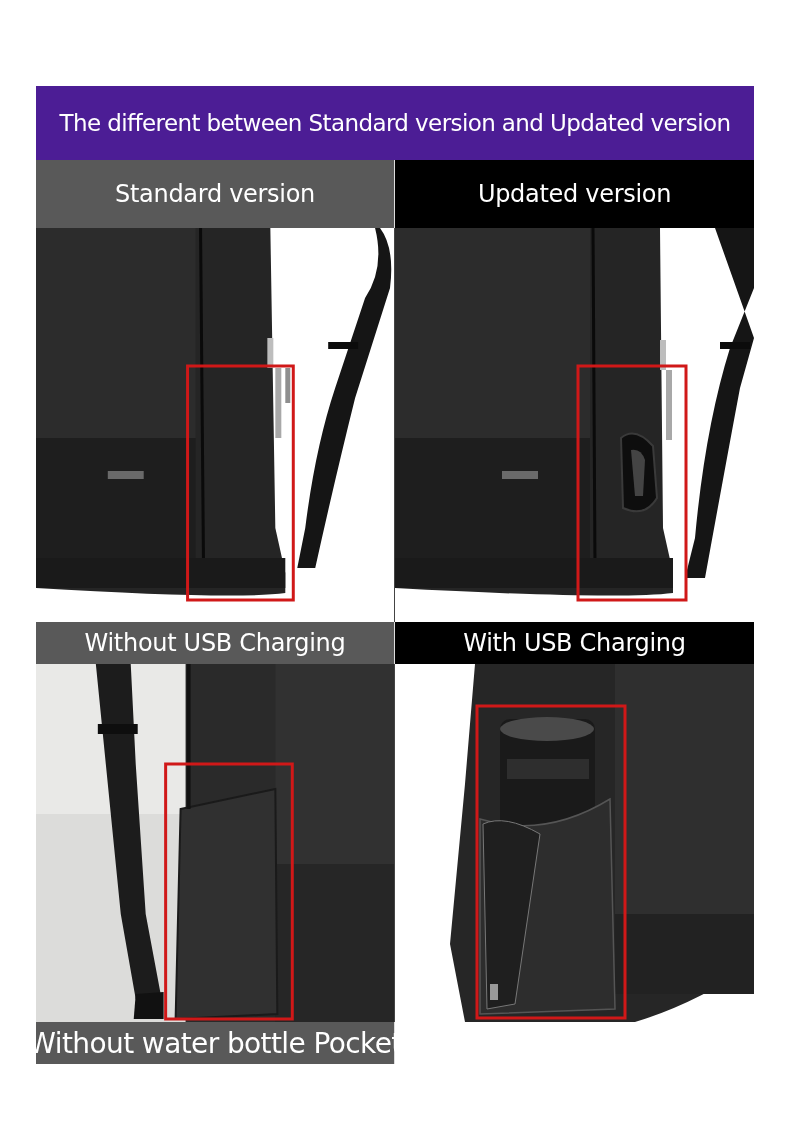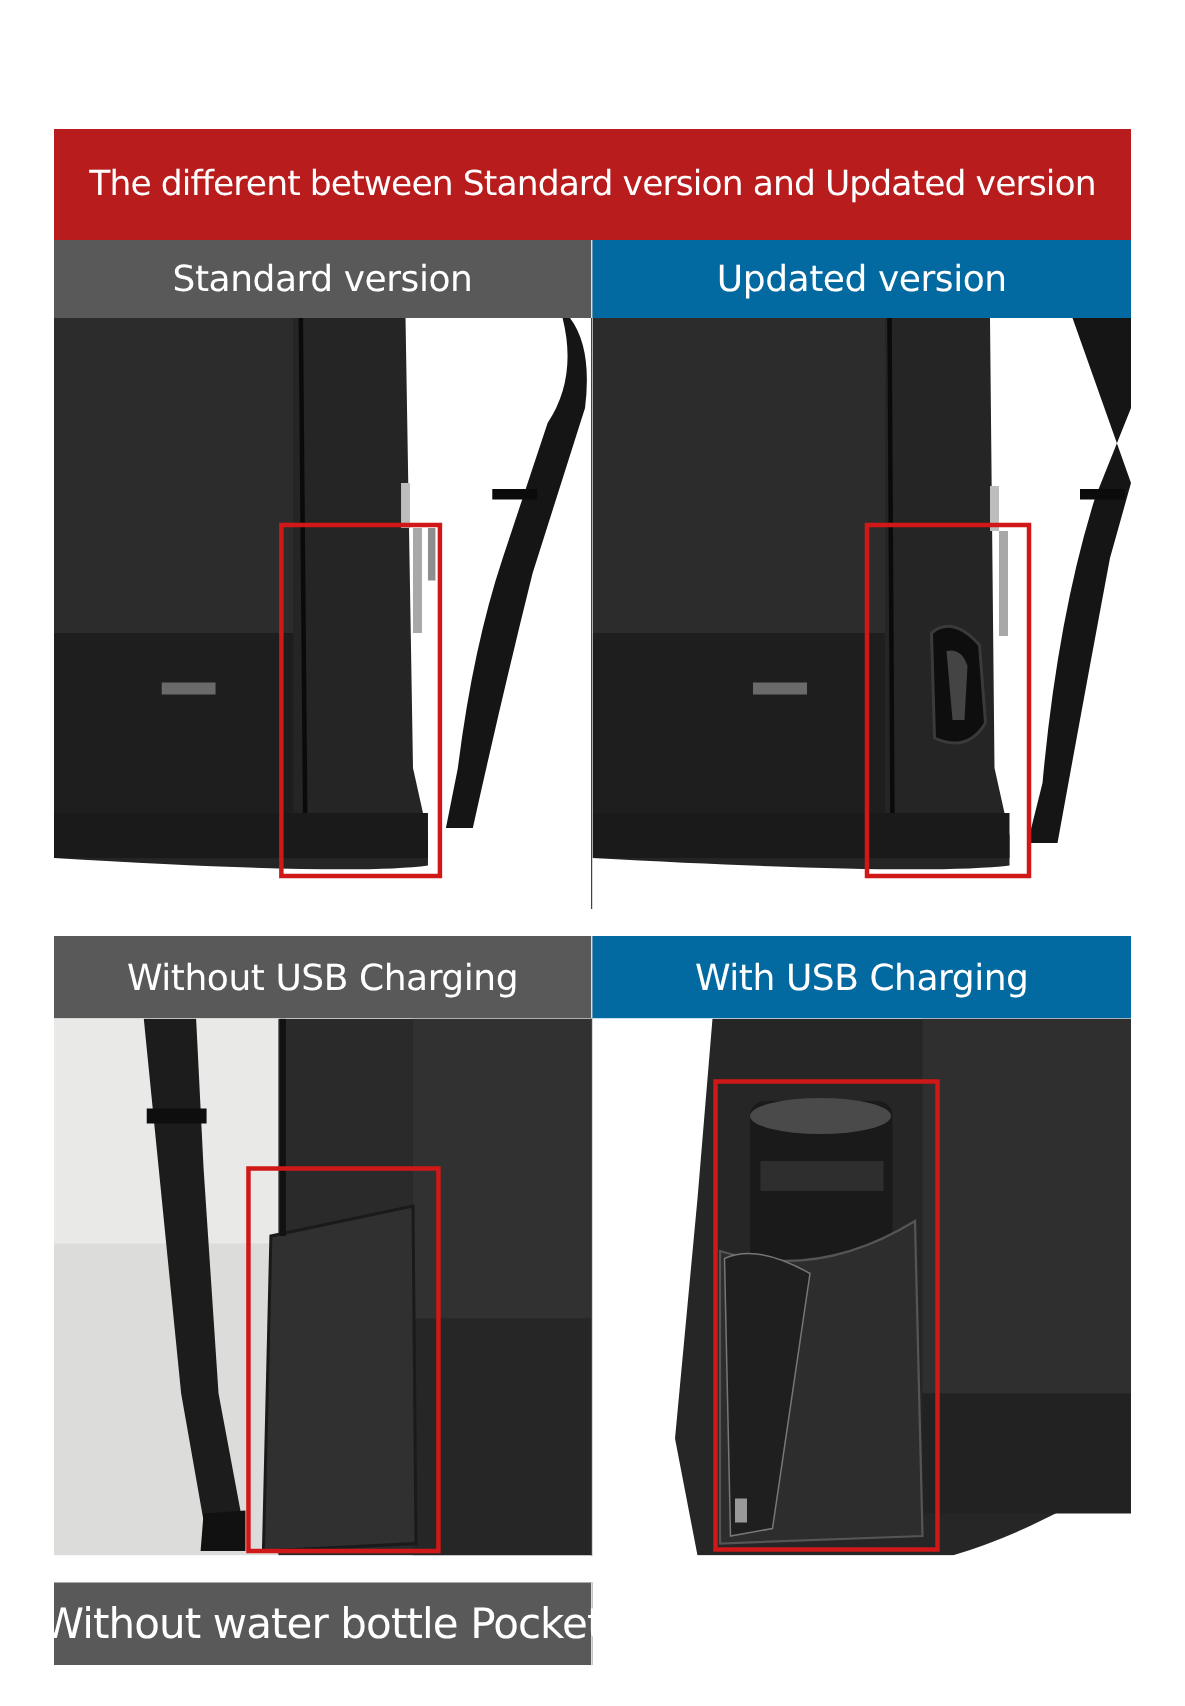--- a/index.html
+++ b/index.html
@@ -1,31 +1,31 @@
 <!DOCTYPE html>
 <html><head>
 <meta charset="utf-8">
 <style>
   html, body { margin: 0; padding: 0; background: #ffffff; }
   body { width: 790px; height: 1137px; position: relative; overflow: hidden; font-family: "DejaVu Sans", sans-serif; }
   .sheet { position: absolute; left: 36px; top: 86px; width: 718px; }
   .title-bar {
-    height: 74px; background: #b91c1c; color: #fff;
+    height: 74px; background: #4c1d95; color: #fff;
     display: flex; align-items: center; justify-content: center;
     font-size: 23px; letter-spacing: -0.6px; white-space: nowrap;
   }
   .row { display: flex; width: 718px; }
   .label {
     width: 359px; display: flex; align-items: center; justify-content: center;
     color: #fff; font-size: 24px; letter-spacing: -0.3px; white-space: nowrap; box-sizing: border-box;
   }
   .label.std { background: #595959; border-right: 1px solid #ddd; }
-  .label.upd { background: #0369a1; }
-  .label.h56 { height: 52px; }
-  .label.h55 { height: 55px; margin-top: 18px; }
+  .label.upd { background: #000000; }
+  .label.h56 { height: 68px; }
+  .label.h55 { height: 42px; }
   .label.small { font-size: 28px; letter-spacing: -0.6px; }
   .photo { width: 359px; position: relative; overflow: hidden; box-sizing: border-box; background: #fff; }
   .photo.std { border-right: 1px solid #444; }
   .photo svg { position: absolute; left: 0; top: 0; width: 100%; height: 100%; }
   .r1 { height: 394px; }
   .r2 { height: 358px; }
 </style>
 </head>
 <body>
 

